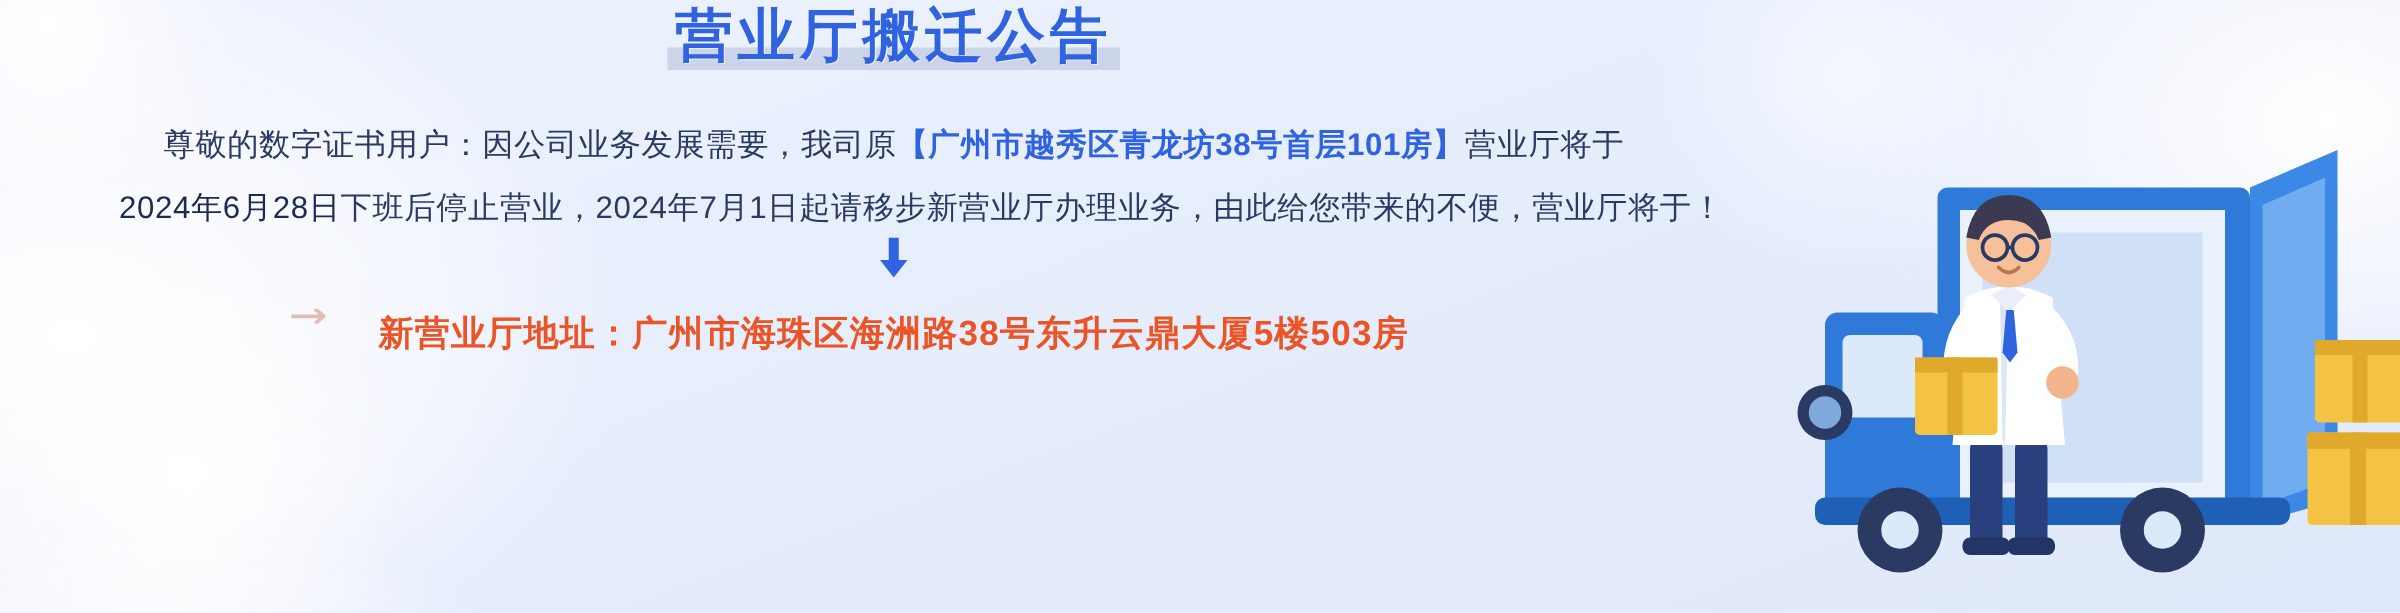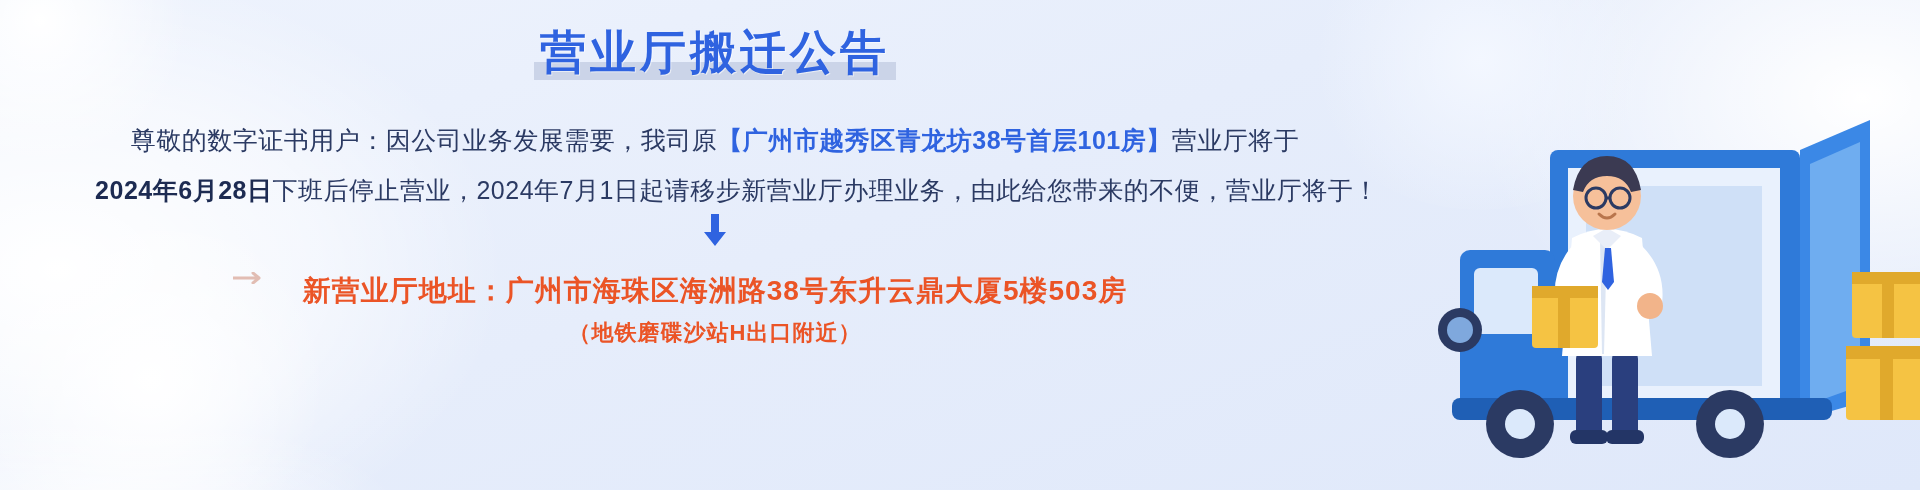--- a/index.html
+++ b/index.html
@@ -27,21 +27,20 @@
     background:radial-gradient(ellipse 420px 150px at 20% 120%, rgba(255,255,255,.85) 0%, rgba(255,255,255,0) 70%);
   }
 
   
   #content {
     position:absolute; left:0; top:0; width:1430px; height:490px;
     text-align:center;
   }
   #title-wrap {
     position:relative; display:inline-block;
-    margin-top:24px;
     text-align:right;
   }
   #title-highlight {
     position:absolute; left:-6px; right:-6px; bottom:2px; height:18px;
     background:#c6cfe4; opacity:.85; z-index:0;
   }
   #title {
     position:relative; z-index:1;
     font-size:46px; font-weight:bold; letter-spacing:4px;
     color:#2f63e0;
@@ -49,21 +48,21 @@
     text-shadow:1px 1px 0 rgba(255,255,255,.55);
   }
   .body-line {
     font-size:25px; color:#2b3a63; line-height:1.35;
     letter-spacing:.5px;
     white-space:nowrap;
   }
   #line1 { margin-top:42px; }
   #line2 { margin-top:17px; }
   .hl-blue { color:#2f63e0; font-weight:bold; }
-  .hl-bold { font-weight:bold; color:#1d2b52;margin-left:44px; }
+  .hl-bold { font-weight:normal; color:#1d2b52;margin-left:44px; }
 
   #arrow-row { margin-top:6px; height:36px; }
   #down-arrow { display:inline-block; }
 
   #addr-row { margin-top:2px; position:relative; display:inline-block; }
   #addr-line {
     font-size:28px; font-weight:bold; color:#eb5426;
     letter-spacing:1px; white-space:nowrap;margin-top:20px;
   }
   #sub-line {
@@ -108,21 +107,20 @@
       </span>
     </div>
 
     <div id="addr-row">
       <span id="tiny-arrow">
         <svg width="34" height="12" viewBox="0 0 34 12">
           <path d="M0 6 h24 M20 1 l6 5 -6 5" stroke="#d9a89a" stroke-width="3" fill="none" stroke-linecap="round" stroke-linejoin="round" opacity=".75"></path>
         </svg>
       </span>
       <div id="addr-line">新营业厅地址：广州市海珠区海洲路38号东升云鼎大厦5楼503房</div>
-      <div id="sub-line">（地铁磨碟沙站H出口附近）</div>
     </div>
 
   </div>
 
   <div id="illustration">
     <svg width="520" height="490" viewBox="0 0 520 490">
 
       <g>
         <rect x="150" y="150" width="250" height="270" rx="8" fill="#2f7ad9"></rect>
         <rect x="168" y="168" width="212" height="236" fill="#e9f1fd"></rect>

